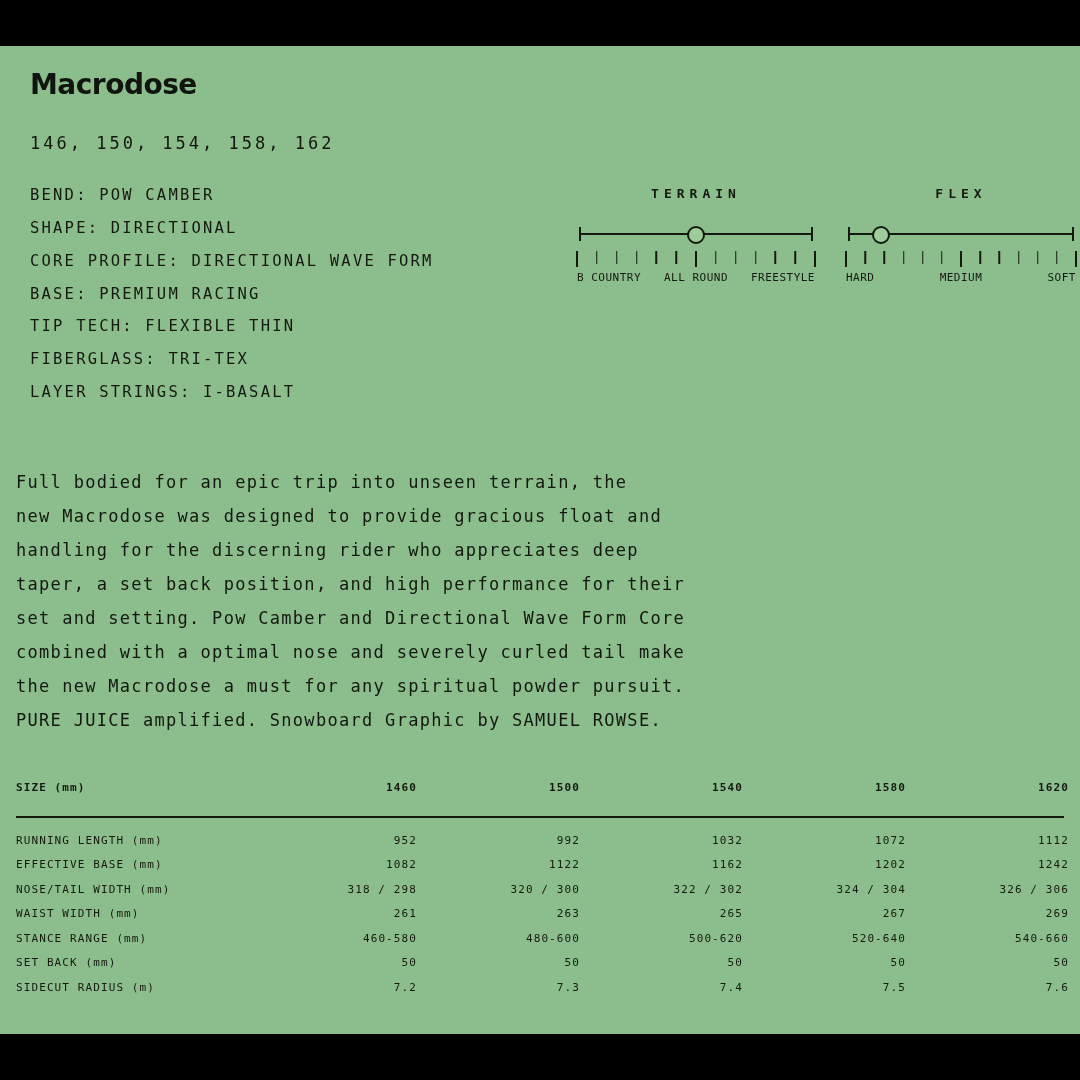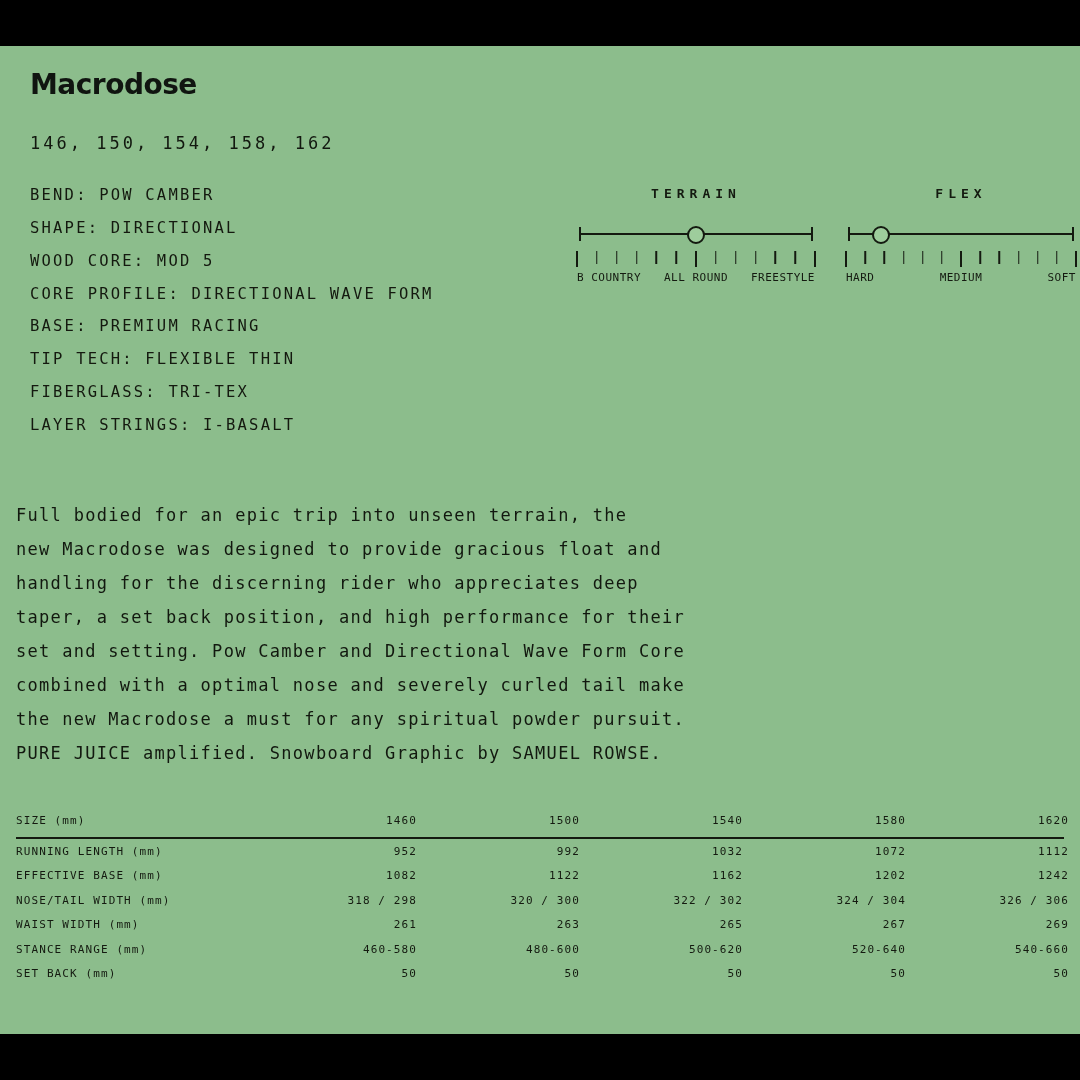--- a/index.html
+++ b/index.html
@@ -158,42 +158,43 @@
     margin-top: 44px;
     font-size: 11px;
     letter-spacing: 1.1px;
     color: #141a10;
   }
   .trow {
     display: flex;
     align-items: center;
   }
   .thead {
-    padding-bottom: 10px;
+    padding-bottom: 22px;
     border-bottom: 2px solid #141a10;
+    margin-bottom: 10px;
+    font-weight: bold;
   }
   .c0 { width: 238px; flex: none; }
   .cx { width: 163px; flex: none; text-align: right; }
   .tbody .trow { height: 24.5px; }
 </style>
 </head>
 <body>
 
 <div class="frame">
   <div class="page">
     <div class="inner">
 
       <div class="title">Macrodose</div>
 
       <div class="sizes">146, 150, 154, 158, 162</div>
 
       <div class="specs">
         <div>BEND: POW CAMBER</div>
         <div>SHAPE: DIRECTIONAL</div>
-        <div>WOOD CORE: MOD 5</div>
         <div>CORE PROFILE: DIRECTIONAL WAVE FORM</div>
         <div>BASE: PREMIUM RACING</div>
         <div>TIP TECH: FLEXIBLE THIN</div>
         <div>FIBERGLASS: TRI-TEX</div>
         <div>LAYER STRINGS: I-BASALT</div>
       </div>
 
       <div class="gauges">
 
         <div class="gauge terrain">
@@ -320,18 +321,26 @@
               <div class="cx">540-660</div>
             </div>
             <div class="trow">
               <div class="c0">SET BACK (mm)</div>
               <div class="cx">50</div>
               <div class="cx">50</div>
               <div class="cx">50</div>
               <div class="cx">50</div>
               <div class="cx">50</div>
             </div>
+            <div class="trow">
+              <div class="c0">SIDECUT RADIUS (m)</div>
+              <div class="cx">7.2</div>
+              <div class="cx">7.3</div>
+              <div class="cx">7.4</div>
+              <div class="cx">7.5</div>
+              <div class="cx">7.6</div>
+            </div>
           </div>
       </div>
 
     </div>
   </div>
 </div>
 
 </body></html>

